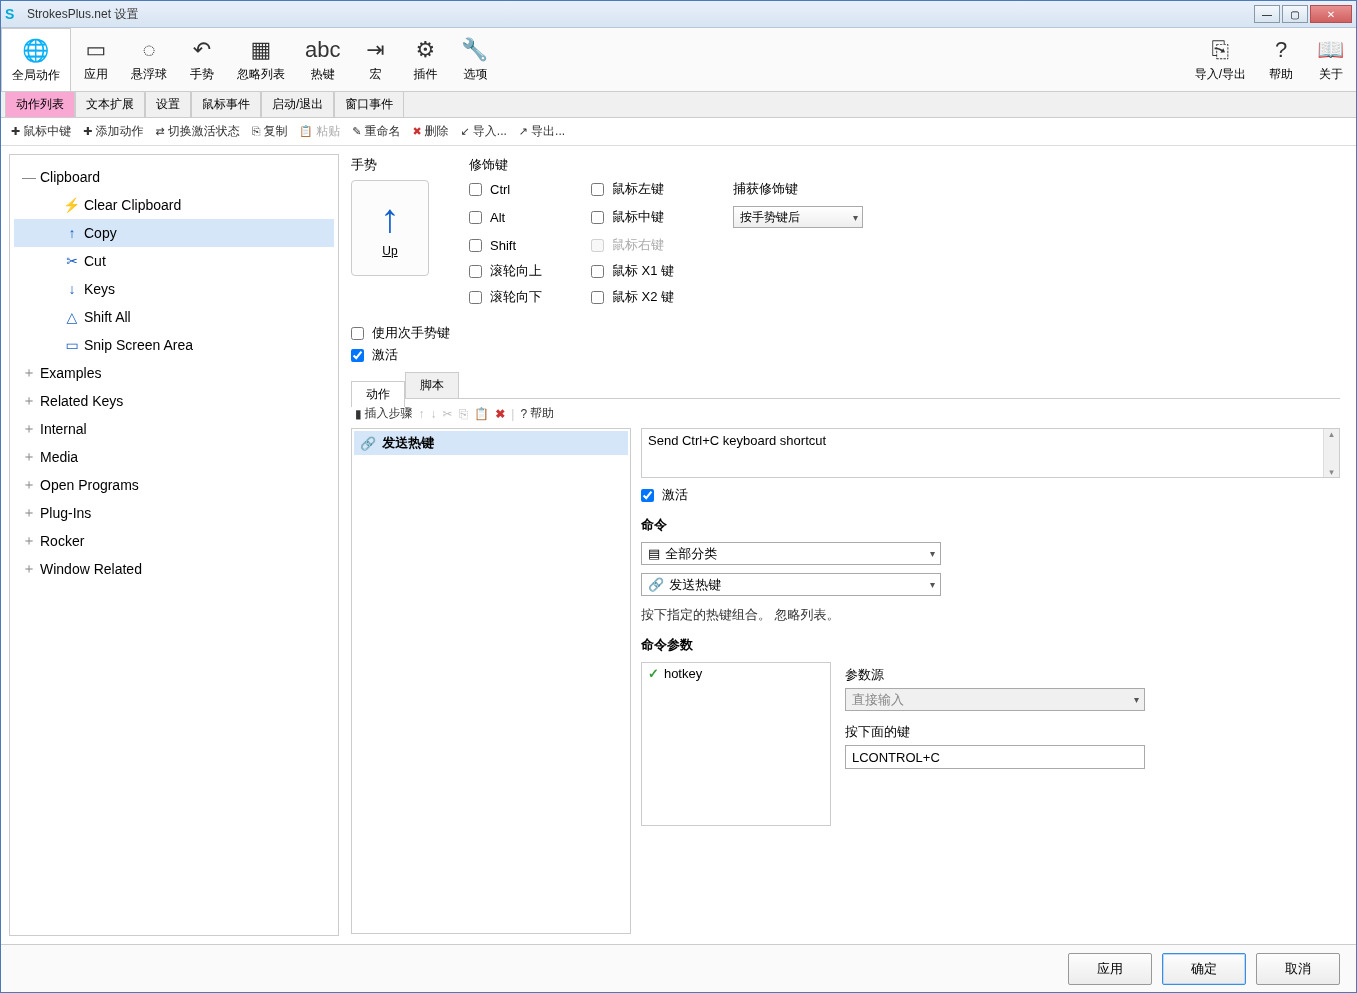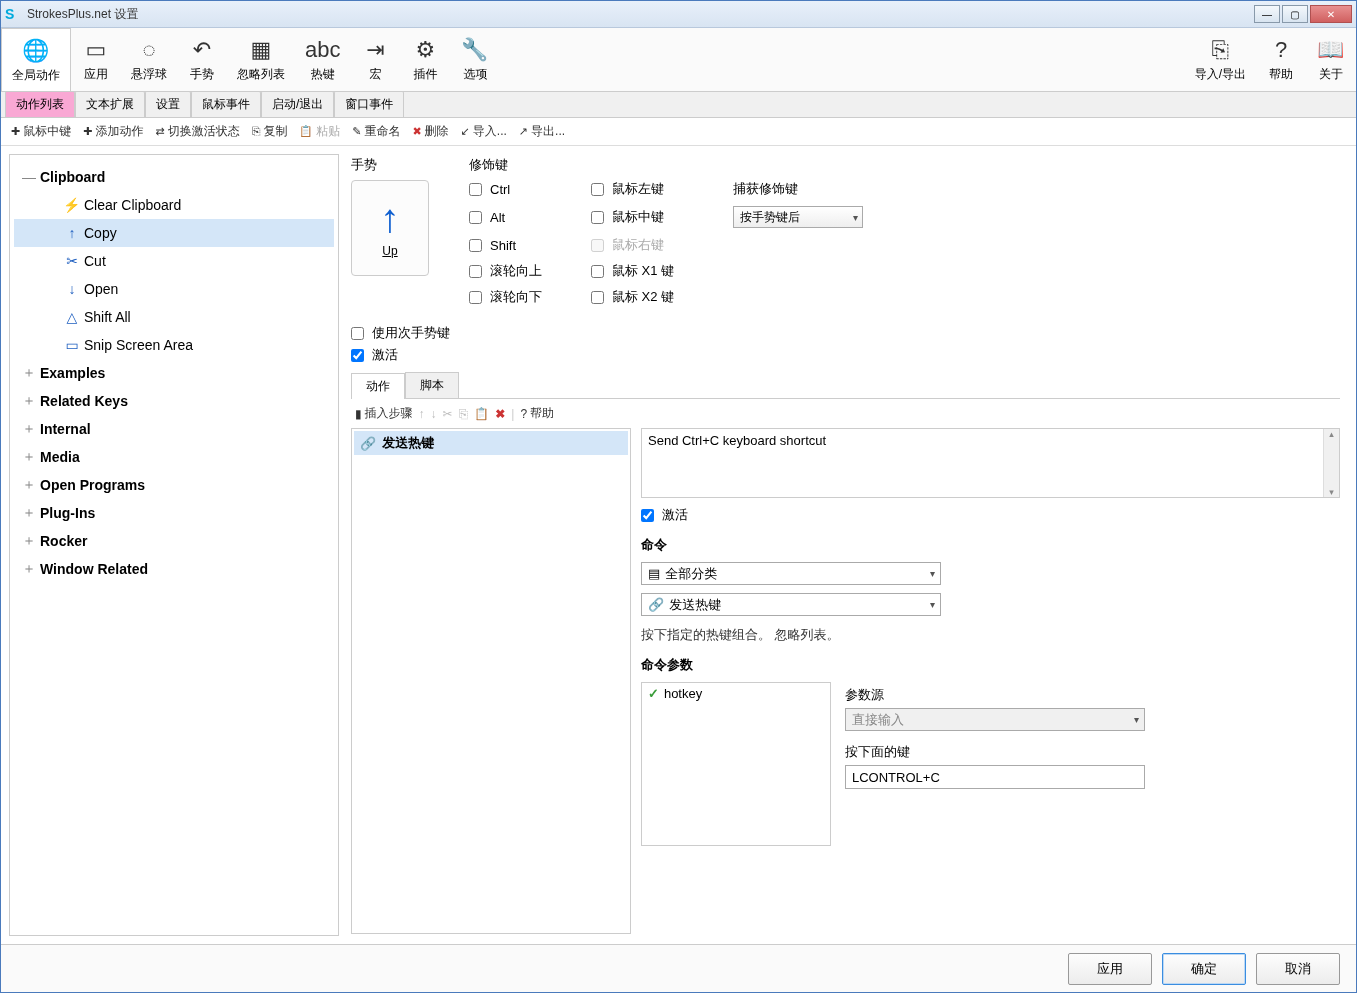--- a/index.html
+++ b/index.html
@@ -24,47 +24,47 @@
 .ab-item { display: flex; align-items: center; gap: 3px; padding: 2px 4px; cursor: pointer; color: #333; }
 .ab-item.disabled { color: #aaa; }
 .ab-icon { font-size: 11px; }
 .content { flex: 1; display: flex; overflow: hidden; background: #fff; }
 .tree { width: 330px; border: 1px solid #ccc; margin: 8px; padding: 8px 4px; overflow: auto; }
 .tree-row { display: flex; align-items: center; padding: 3px 4px; cursor: pointer; height: 28px; }
 .tree-row.selected { background: #d4e6f8; }
 .tree-icon { width: 24px; text-align: center; font-size: 14px; color: #2060c0; }
 .tree-expand { width: 22px; text-align: center; color: #888; font-size: 14px; }
 .tree-label { font-size: 14px; }
-.tree-label.bold { font-weight: bold; }
+.tree-label.bold { font-weight: normal; }
 .tree-child { padding-left: 46px; }
 .tree-child .tree-icon { color: #2060c0; }
 .right { flex: 1; padding: 10px 16px 10px 4px; display: flex; flex-direction: column; overflow: auto; }
 .section-row { display: flex; gap: 40px; margin-bottom: 12px; }
 .sect-label { font-size: 13px; margin-bottom: 6px; display:block; }
 .gesture-box { width: 78px; height: 96px; border: 1px solid #ccc; border-radius: 4px; display: flex; flex-direction: column; align-items: center; justify-content: center; background: #fcfcfc; }
 .gesture-arrow { color: #1060d0; font-size: 40px; line-height:1; }
 .gesture-text { color: #000000; text-decoration: underline; font-size: 12px; margin-top: 6px; cursor:pointer; }
 .mod-grid { display: grid; grid-template-columns: 110px 130px 140px; gap: 8px 12px; align-items: center; }
 .chk { display: flex; align-items: center; gap: 8px; font-size: 13px; }
 .chk input { width: 13px; height: 13px; }
 .chk.disabled { color: #aaa; }
 .combo { border: 1px solid #aaa; background: linear-gradient(#fff,#eee); padding: 2px 18px 2px 6px; font-size: 12px; position: relative; height: 22px; display:flex; align-items:center; width: 130px; }
 .combo::after { content: "▾"; position: absolute; right: 4px; color: #555; font-size:10px; }
 .subsect { margin-top: 6px; }
 .inner-tabs { display: flex; margin-top: 8px; border-bottom: 1px solid #ccc; }
 .inner-tab { padding: 4px 14px; border: 1px solid #ccc; border-bottom: none; background: #f0f0f0; cursor: pointer; font-size: 12px; margin-right: 0; }
-.inner-tab.active { background: #fff; position: relative; top: 1px; }
+.inner-tab.active { background: #fff; position: relative; top: 9px; }
 .inner-toolbar { display: flex; align-items: center; gap: 6px; padding: 6px 4px; font-size: 12px; }
 .it-item { display: flex; align-items: center; gap: 3px; cursor: pointer; color: #333; }
 .it-item.disabled { color: #bbb; }
 .step-area { display: flex; gap: 10px; flex: 1; min-height: 400px; }
 .step-list { width: 280px; border: 1px solid #ccc; background: #fff; padding: 2px; }
 .step-row { display: flex; align-items: center; gap: 6px; padding: 3px 6px; background: #d4e6f8; font-size: 13px; }
 .step-detail { flex: 1; display: flex; flex-direction: column; gap: 8px; }
-.desc-box { border: 1px solid #ccc; background: #fff; padding: 4px 6px; font-size: 13px; height: 70px; position: relative; }
+.desc-box { border: 1px solid #ccc; background: #fff; padding: 4px 6px; font-size: 13px; height: 50px; position: relative; }
 .desc-scroll { position:absolute; right:0; top:0; bottom:0; width:16px; background:#f0f0f0; border-left:1px solid #ddd; display:flex; flex-direction:column; justify-content:space-between; align-items:center; font-size:9px; color:#888; }
 .field-label { font-size: 13px; font-weight: bold; margin-top: 4px; }
 .field-label.normal { font-weight: normal; }
 .select-box { border: 1px solid #aaa; background: #fff; padding: 3px 20px 3px 6px; font-size: 13px; position: relative; width: 300px; height: 23px; display:flex; align-items:center; gap:5px; }
 .select-box::after { content: "▾"; position: absolute; right: 5px; color: #555; font-size:10px; }
 .select-box.disabled { background: #f0f0f0; color: #888; }
 .hint { font-size: 13px; color: #333; margin-top: 2px; }
 .param-row { display: flex; gap: 14px; }
 .param-list { width: 190px; height: 164px; border: 1px solid #ccc; background: #fff; }
 .param-item { display: flex; align-items: center; gap: 5px; padding: 3px 6px; font-size: 13px; }
@@ -203,21 +203,21 @@
         <div class="tree-row tree-child selected">
           <span class="tree-icon">↑</span>
           <span class="tree-label">Copy</span>
         </div>
         <div class="tree-row tree-child">
           <span class="tree-icon">✂</span>
           <span class="tree-label">Cut</span>
         </div>
         <div class="tree-row tree-child">
           <span class="tree-icon">↓</span>
-          <span class="tree-label">Open</span>
+          <span class="tree-label">Keys</span>
         </div>
         <div class="tree-row tree-child">
           <span class="tree-icon">△</span>
           <span class="tree-label">Shift All</span>
         </div>
         <div class="tree-row tree-child">
           <span class="tree-icon">▭</span>
           <span class="tree-label">Snip Screen Area</span>
         </div>
         <div class="tree-row">

